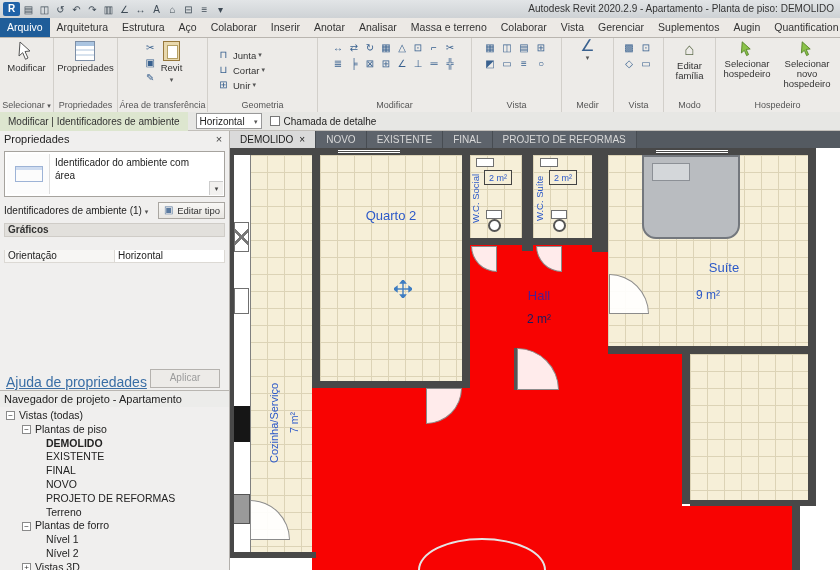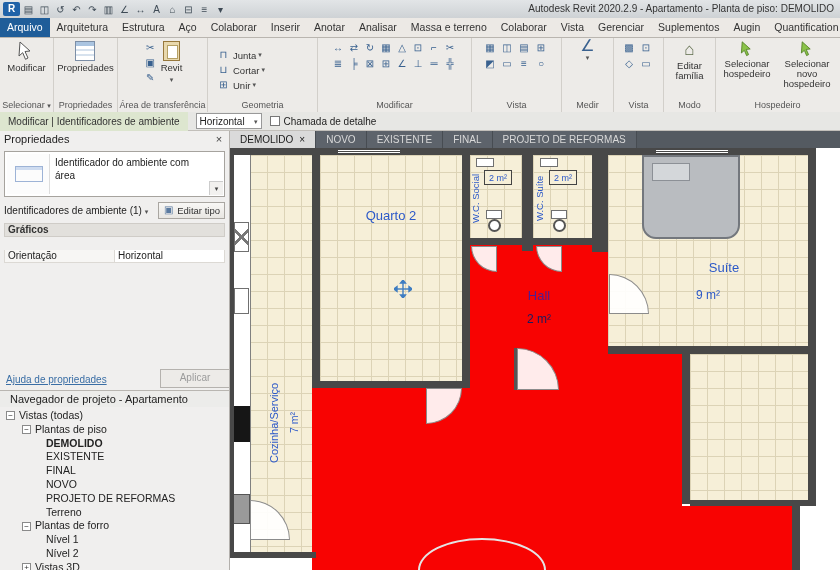--- a/index.html
+++ b/index.html
@@ -56,25 +56,25 @@
           font-size:7px;text-align:center;line-height:13px;color:#444;background:#f2f1ef;}
   .filterrow{position:absolute;left:4px;top:71px;width:221px;height:16px;font-size:10px;display:flex;justify-content:space-between;align-items:center;}
   .edittype{border:1px solid #a9a6a1;background:linear-gradient(#f8f7f5,#e8e6e2);height:15px;display:flex;align-items:center;gap:3px;
             padding:0 4px;font-size:9.5px;color:#333;}
   .sechead{position:absolute;left:4px;top:92px;width:221px;height:14px;background:#e2e0dc;border:1px solid #cfccc7;box-sizing:border-box;
            font-weight:bold;font-size:10px;line-height:12px;padding:0 3px;color:#333;}
   .prow{position:absolute;left:4px;width:221px;height:13px;font-size:10px;display:flex;box-sizing:border-box;}
   .pcell-l{width:111px;background:#f7f6f4;border:1px solid #dcd9d4;border-top:none;box-sizing:border-box;padding:0 3px;line-height:12px;color:#222;}
   .pcell-v{width:110px;background:#fff;border:1px solid #dcd9d4;border-top:none;border-left:none;box-sizing:border-box;
            padding:0 3px;line-height:12px;display:flex;align-items:center;color:#222;}
-  .helplink{position:absolute;left:6px;top:243px;font-size:10px;color:#3a6ea5;text-decoration:underline;}
-  .applybtn{position:absolute;left:160px;top:238px;width:68px;height:17px;background:#edebe8;border:1px solid #b5b2ae;
+  .helplink{position:absolute;left:6px;top:243px;font-size:14px;color:#3a6ea5;text-decoration:underline;}
+  .applybtn{position:absolute;left:150px;top:238px;width:68px;height:17px;background:#edebe8;border:1px solid #b5b2ae;
             color:#9b9b9b;font-size:10px;text-align:center;line-height:16px;}
   .pbdivider{position:absolute;left:0;top:259px;width:100%;height:1px;background:#b9b6b1;}
-  .navhead{position:absolute;left:0;top:260px;width:100%;height:16px;line-height:16px;padding:0 10px;box-sizing:border-box;color:#222;background:#ececea;}
+  .navhead{position:absolute;left:0;top:260px;width:100%;height:16px;line-height:16px;padding:0 4px;box-sizing:border-box;color:#222;background:#ececea;}
   .tree{position:absolute;left:0;top:278px;width:100%;font-size:10.5px;color:#222;}
   .trow{height:13.8px;line-height:13.8px;white-space:nowrap;display:flex;align-items:center;}
   .lvl0{padding-left:6px;}.lvl1{padding-left:22px;}.lvl2{padding-left:46px;}
   .expbox{width:9px;height:9px;border:1px solid #8a8a8a;background:#fff;font-size:8px;line-height:7px;text-align:center;
           margin-right:4px;color:#333;box-sizing:border-box;}
   .boldsel{font-weight:bold;}
   
   .vtabs{left:230px;top:131px;width:610px;height:17px;background:#545a61;display:flex;align-items:stretch;}
   .vtab{padding:0 10px;font-size:10px;color:#d9d9d9;line-height:17px;background:#5d636b;border-right:1px solid #474c52;
         display:flex;align-items:center;gap:6px;white-space:nowrap;}

